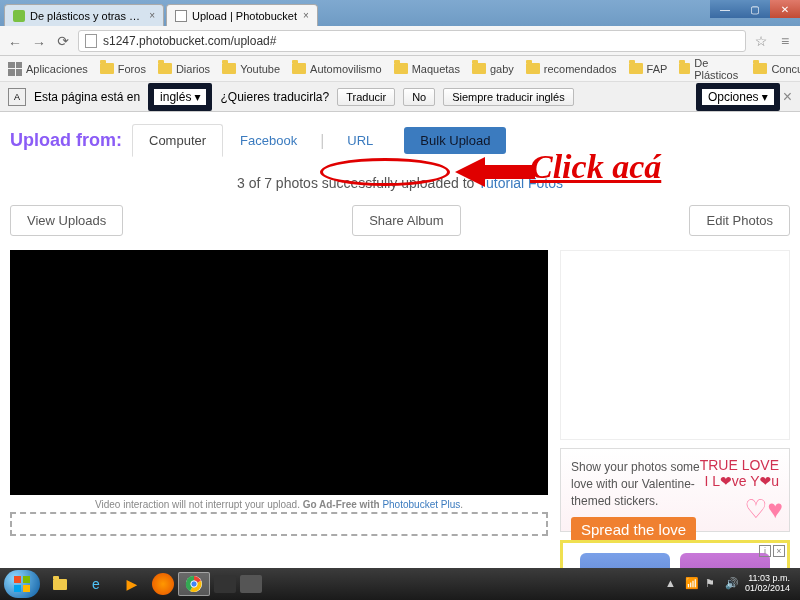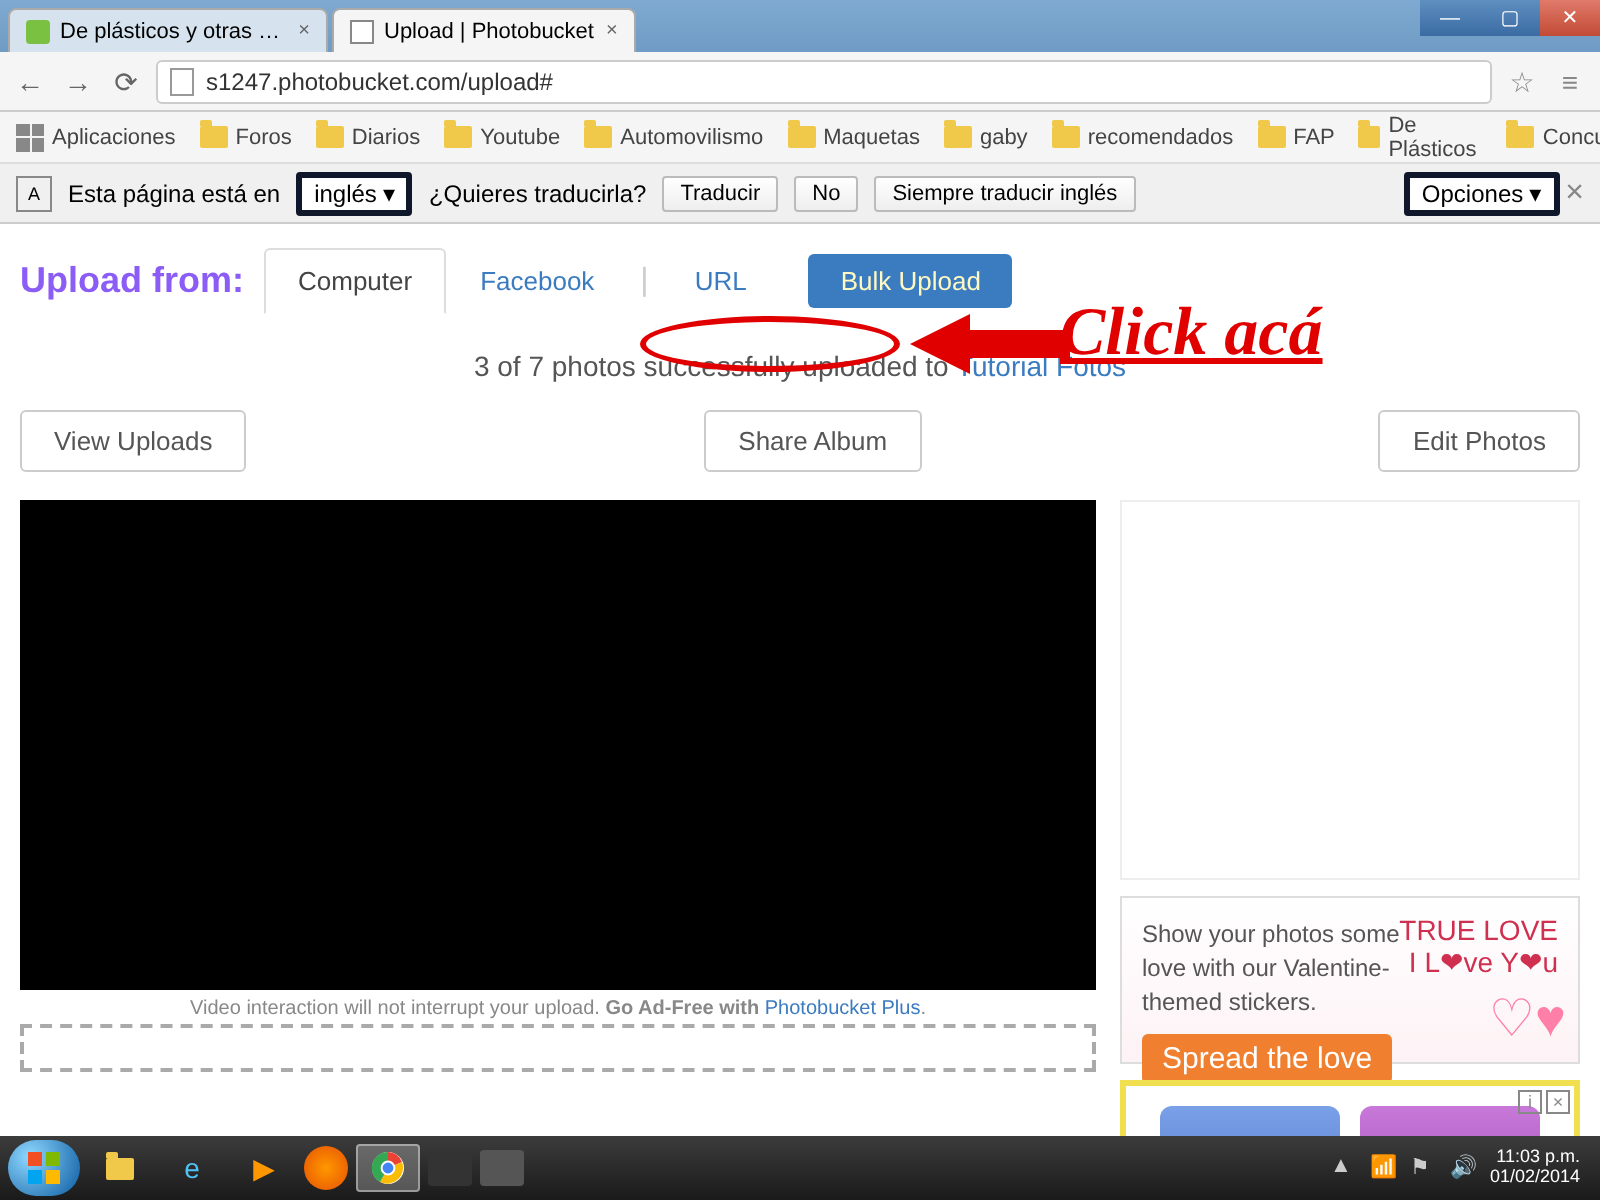--- a/index.html
+++ b/index.html
@@ -33,32 +33,32 @@
   .bookmarks { height: 26px; background: #f5f5f5; border-bottom: 1px solid #ddd; display: flex; align-items: center; padding: 0 8px; gap: 12px; font-size: 11px; color: #444; }
   .bm-item { display: flex; align-items: center; gap: 4px; }
   .bm-folder { width: 14px; height: 11px; background: #f0c94a; border-radius: 1px; position: relative; }
   .bm-folder::before { content: ""; position: absolute; top: -3px; left: 0; width: 6px; height: 3px; background: #f0c94a; border-radius: 1px 1px 0 0; }
   .apps-icn { width: 14px; height: 14px; display: grid; grid-template-columns: 1fr 1fr; gap: 1px; }
   .apps-icn span { background: #888; }
 
   
   .translate-bar { height: 30px; background: #f0f0f0; border-bottom: 1px solid #ccc; display: flex; align-items: center; padding: 0 8px; font-size: 12px; gap: 8px; }
   .trans-icn { width: 18px; height: 18px; border: 1px solid #888; display: flex; align-items: center; justify-content: center; font-size: 9px; }
-  .trans-sel { border: 3px solid #0f172a; padding: 1px 6px; background: #fff; border-radius: 2px; display: flex; align-items: center; gap: 3px; }
+  .trans-sel { border: 6px solid #0f172a; padding: 1px 6px; background: #fff; border-radius: 2px; display: flex; align-items: center; gap: 3px; }
   .trans-btn { border: 1px solid #bbb; padding: 2px 8px; background: linear-gradient(#fff,#eee); border-radius: 2px; font-size: 11px; }
   .trans-right { margin-left: auto; display: flex; gap: 3px; align-items: center; }
 
   
   .content { padding: 12px 10px 0 10px; }
   .upload-row { display: flex; align-items: center; gap: 0; }
   .upload-label { font-size: 18px; color: #8b5cf6; font-weight: bold; margin-right: 10px; }
   .src-tab { padding: 8px 16px; font-size: 13px; color: #3b7bbf; border: 1px solid transparent; }
   .src-tab.active { color: #444; border: 1px solid #ddd; border-bottom-color: #fff; background: #fff; border-radius: 3px 3px 0 0; }
   .sep { color: #ccc; padding: 0 6px; }
-  .bulk-btn { background: #3b7bbf; color: #fef9c3; padding: 6px 16px; border-radius: 3px; font-size: 13px; margin-left: 14px; }
+  .bulk-btn { background: #3b7bbf; color: #0f172a; padding: 6px 16px; border-radius: 3px; font-size: 13px; margin-left: 14px; }
 
   .success-row { text-align: center; margin-top: 18px; font-size: 14px; color: #555; position: relative; }
   .success-row .album-link { color: #3b7bbf; }
 
   .action-row { display: flex; justify-content: space-between; gap: 10px; margin-top: 14px; }
   .act-btn { border: 1px solid #ccc; background: #fff; padding: 7px 16px; font-size: 13px; color: #555; border-radius: 3px; }
 
   .main-cols { display: flex; gap: 12px; margin-top: 14px; }
   .video-col { flex: 1; }
   .video-box { background: #000; width: 100%; height: 245px; }

